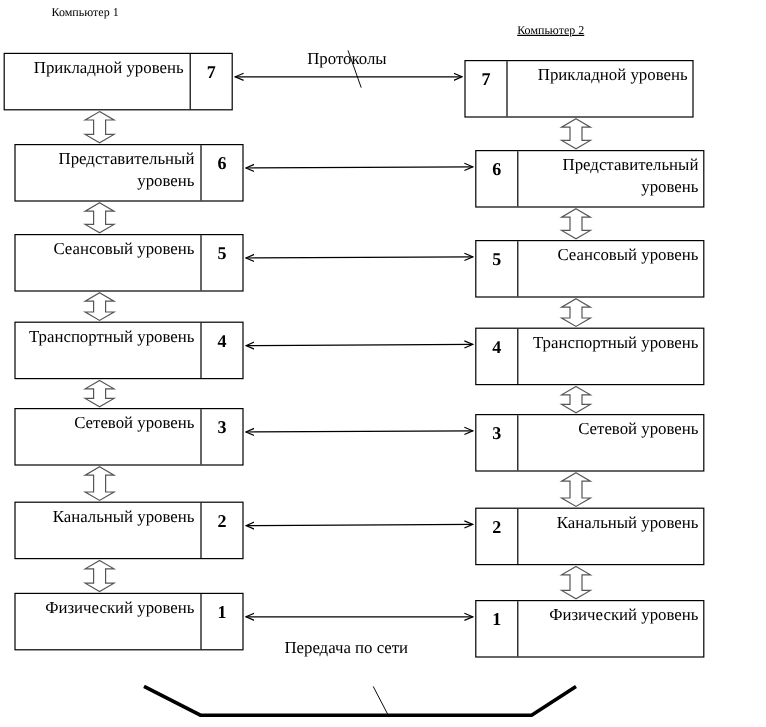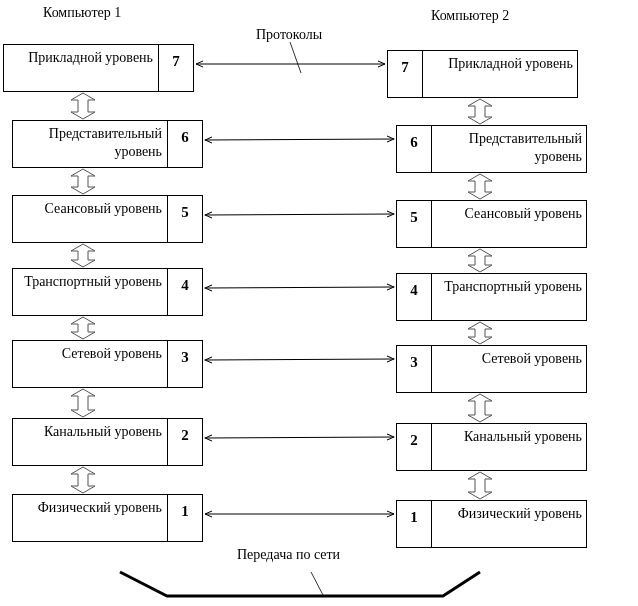--- a/index.html
+++ b/index.html
@@ -1,40 +1,40 @@
 <!DOCTYPE html>
 <html><head>
 <meta charset="utf-8">
 <style>
   html, body { margin: 0; padding: 0; background: #ffffff; }
   body { width: 638px; height: 606px; position: relative; overflow: hidden;
          font-family: "Liberation Serif", "DejaVu Serif", serif; color: #000; }
-  .title { position: absolute; font-size: 14px; white-space: nowrap; }
+  .title { position: absolute; font-size: 10px; white-space: nowrap; }
   .box { position: absolute; width: 191px; height: 48px; border: 1px solid #000;
          box-sizing: border-box; background: #fff; }
   .box .name { position: absolute; top: 4px; font-size: 14px; line-height: 18px; text-align: right; }
   .box .num { position: absolute; top: 8px; width: 34px; text-align: center;
               font-size: 15px; font-weight: bold; }
   .box .div { position: absolute; top: 0; bottom: 0; width: 1px; background: #000; }
   .left .name { left: 9px; width: 140px; }
   .left .div { left: 154px; }
   .left .num { left: 155px; }
   .right .div { left: 34px; }
   .right .num { left: 0; }
   .right .name { left: 45px; width: 140px; }
   .label { position: absolute; font-size: 14px; white-space: nowrap; }
   svg.overlay { position: absolute; left: 0; top: 0; }
 </style>
 </head>
 <body>
 
 <div class="title" style="left:43px; top:5px;">Компьютер 1</div>
-<div class="title" style="left:431px; top:8px;">Компьютер 2</div>
-<div class="label" style="left:256px; top:27px;">Протоколы</div>
-<div class="label" style="left:237px; top:533px;margin-top:14px;">Передача по сети</div>
+<div class="title" style="left:431px; top:20px;text-decoration:underline;">Компьютер 2</div>
+<div class="label" style="left:256px; top:42px;">Протоколы</div>
+<div class="label" style="left:237px; top:533px;">Передача по сети</div>
 
 <div id="left-stack">
     <div class="box left" style="left: 3px; top: 44px;">
       <span class="name">Прикладной уровень</span>
       <span class="div"></span>
       <span class="num">7</span>
     </div>
     <div class="box left" style="left: 12px; top: 120px;">
       <span class="name">Представительный уровень</span>
       <span class="div"></span>

